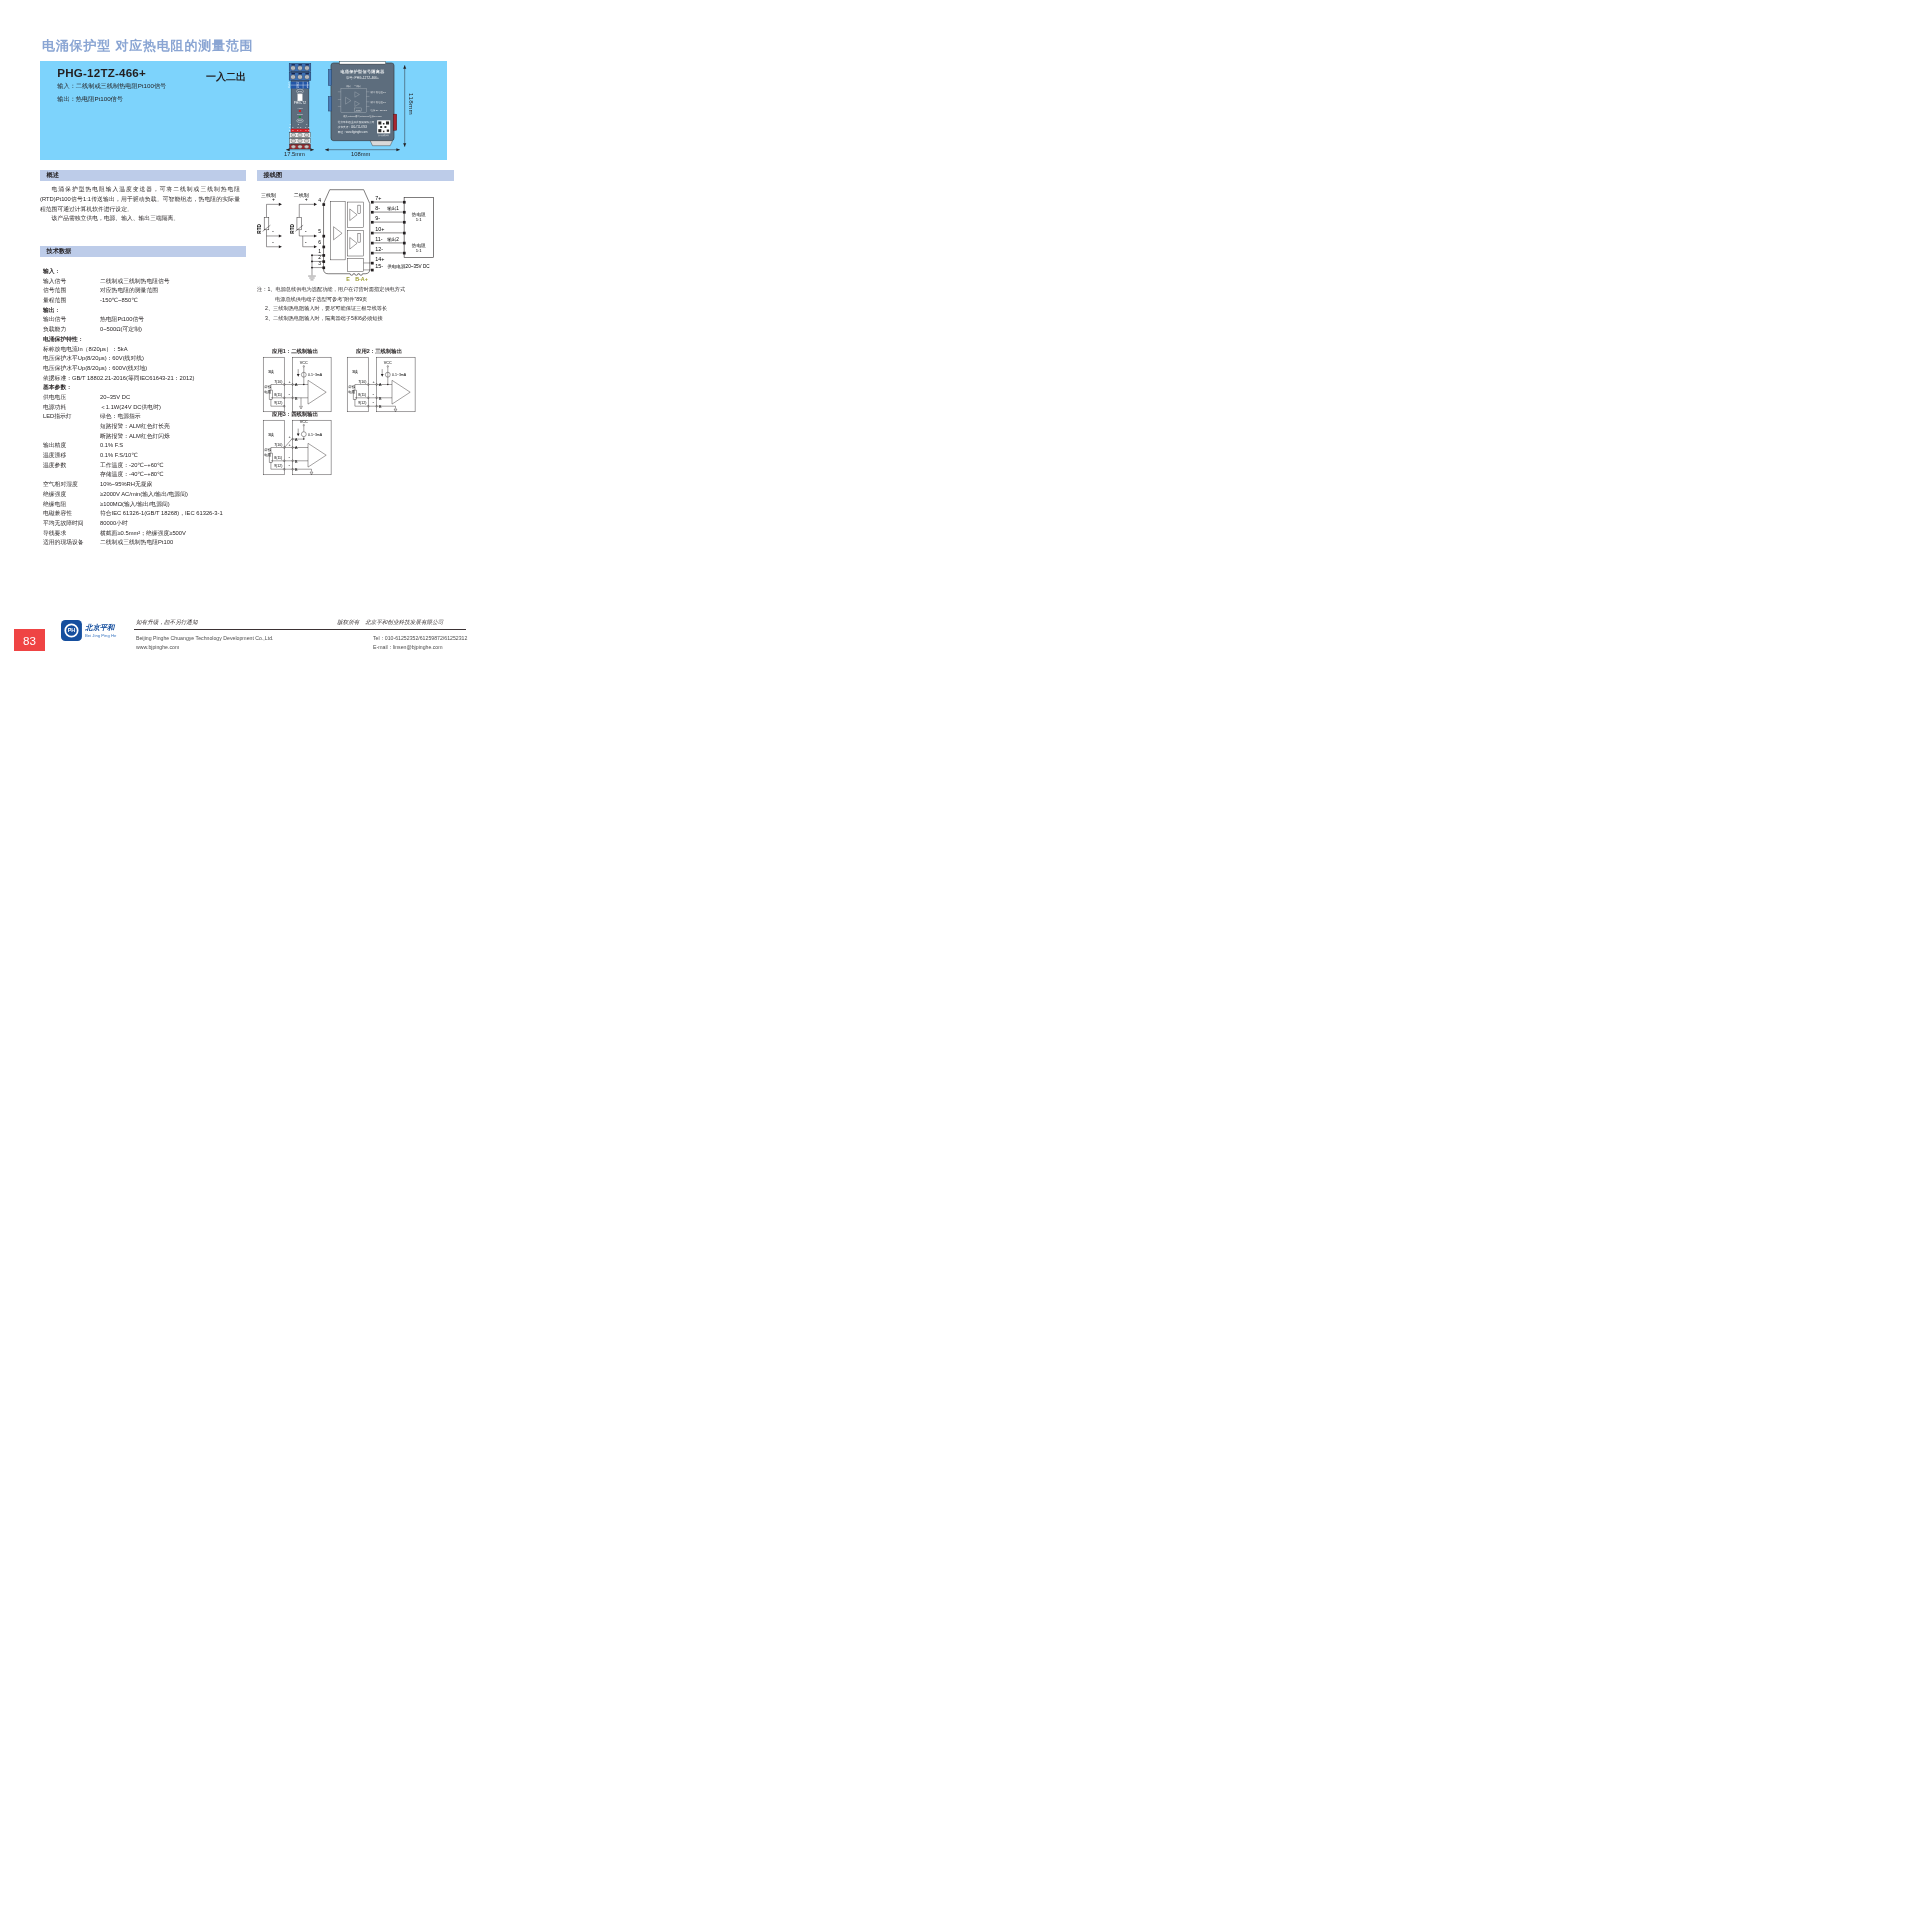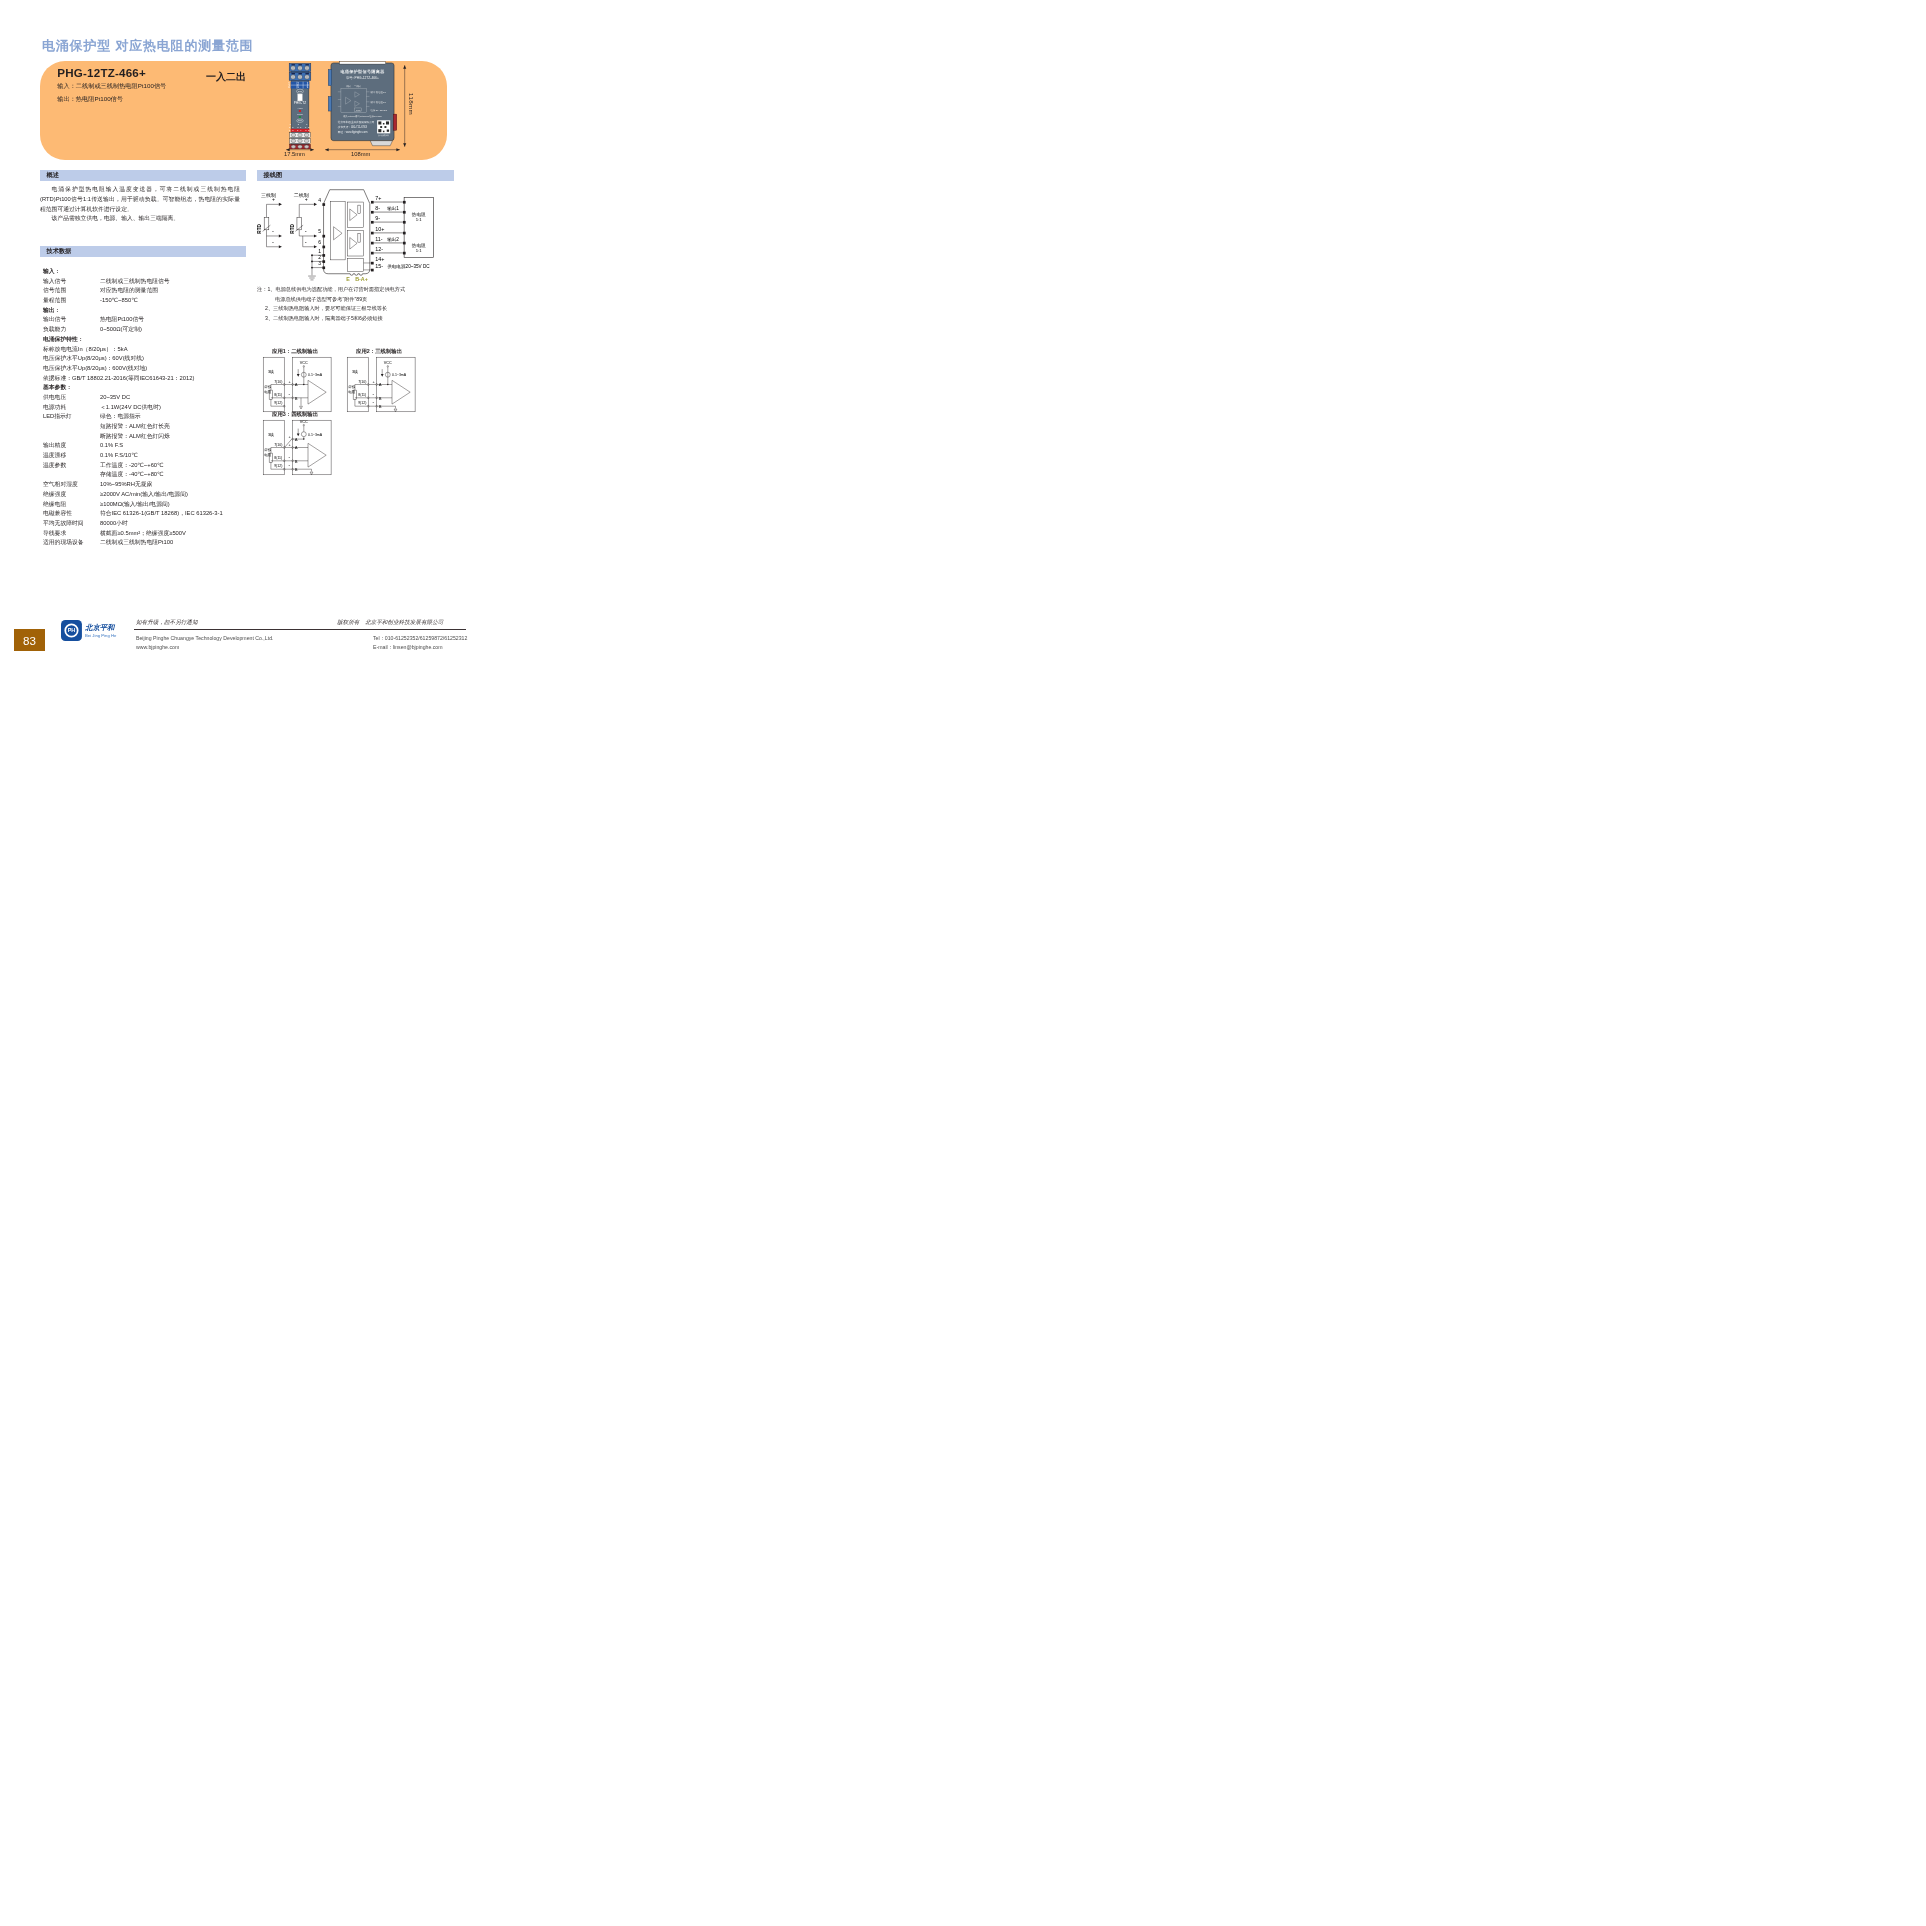--- a/index.html
+++ b/index.html
@@ -1,40 +1,40 @@
 <!DOCTYPE html>
 <html style="font-size:6.2px"><head>
 <meta charset="utf-8">
 <style>
   html,body{margin:0;padding:0;background:#fff;}
   body{font-family:"Liberation Sans","DejaVu Sans",sans-serif;color:#231f20;}
   #page{position:relative;width:492px;height:662px;background:#ffffff;overflow:hidden;}
   .abs{position:absolute;}
   .band{background:#bdcce9;height:10.8px;line-height:10.8px;font-size:6.2px;font-weight:700;padding-left:6.5px;}
   .doc-title{font-size:13px;font-weight:700;color:#8aa5d3;letter-spacing:0.8px;}
-  .graybox{background:#fdba74;border-radius:25px;}
+  .graybox{background:#7dd3fc;}
   .model{font-size:11.6px;font-weight:700;letter-spacing:0.2px;}
   .io-badge{font-size:10px;font-weight:700;}
   .hdr-line{font-size:6.2px;}
   .para{font-size:5.8px;line-height:9.8px;text-align:justify;}
   .para p{margin:0;text-indent:2em;}
   .spec-row{display:flex;align-items:baseline;height:9.7px;font-size:5.8px;white-space:nowrap;}
   .spec-row .spec-label{width:57px;flex:none;}
   .spec-row .spec-value{flex:1;}
   .spec-row.h .spec-label{font-weight:700;width:auto;}
   .spec-row.f .spec-label{width:auto;}
   .notes{font-size:5.2px;line-height:9.6px;white-space:nowrap;}
   .notes .i1{padding-left:8px;}
   .notes .i2{padding-left:18px;}
   .app-title{font-size:5.4px;font-weight:700;}
   .dim-text{font-size:5.8px;}
   .v-text{writing-mode:vertical-rl;font-size:6.2px;letter-spacing:0.4px;}
   .ft-it{font-style:italic;font-size:5.6px;color:#3a3334;}
   .ft-gray{font-size:5.2px;color:#4c4c4c;}
-  .badge{background:#a16207;color:#fff;font-size:11.6px;display:flex;align-items:center;justify-content:center;}
+  .badge{background:#ef4444;color:#fff;font-size:11.6px;display:flex;align-items:center;justify-content:center;}
   .rule{background:#3b3234;}
   svg text{font-family:"Liberation Sans","DejaVu Sans",sans-serif;}
 </style>
 </head>
 <body>
 
 <div id="page">
 
   <div class="abs doc-title" style="left:42px;top:37px;">电涌保护型 对应热电阻的测量范围</div>
 

